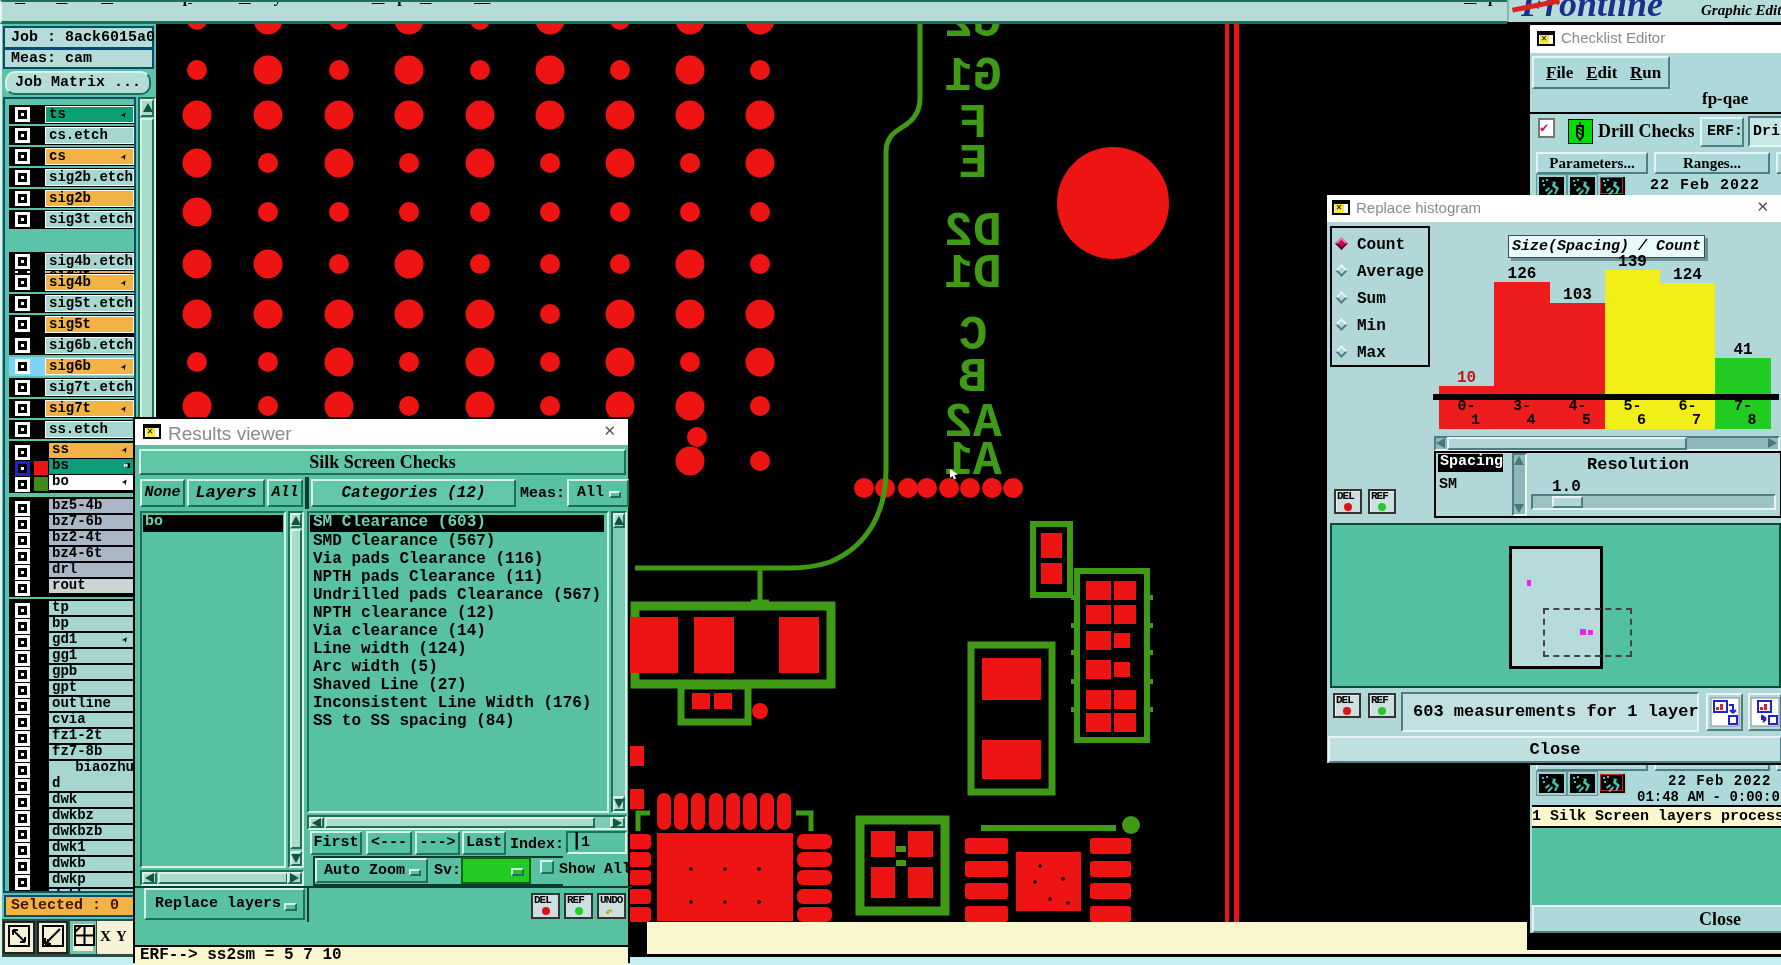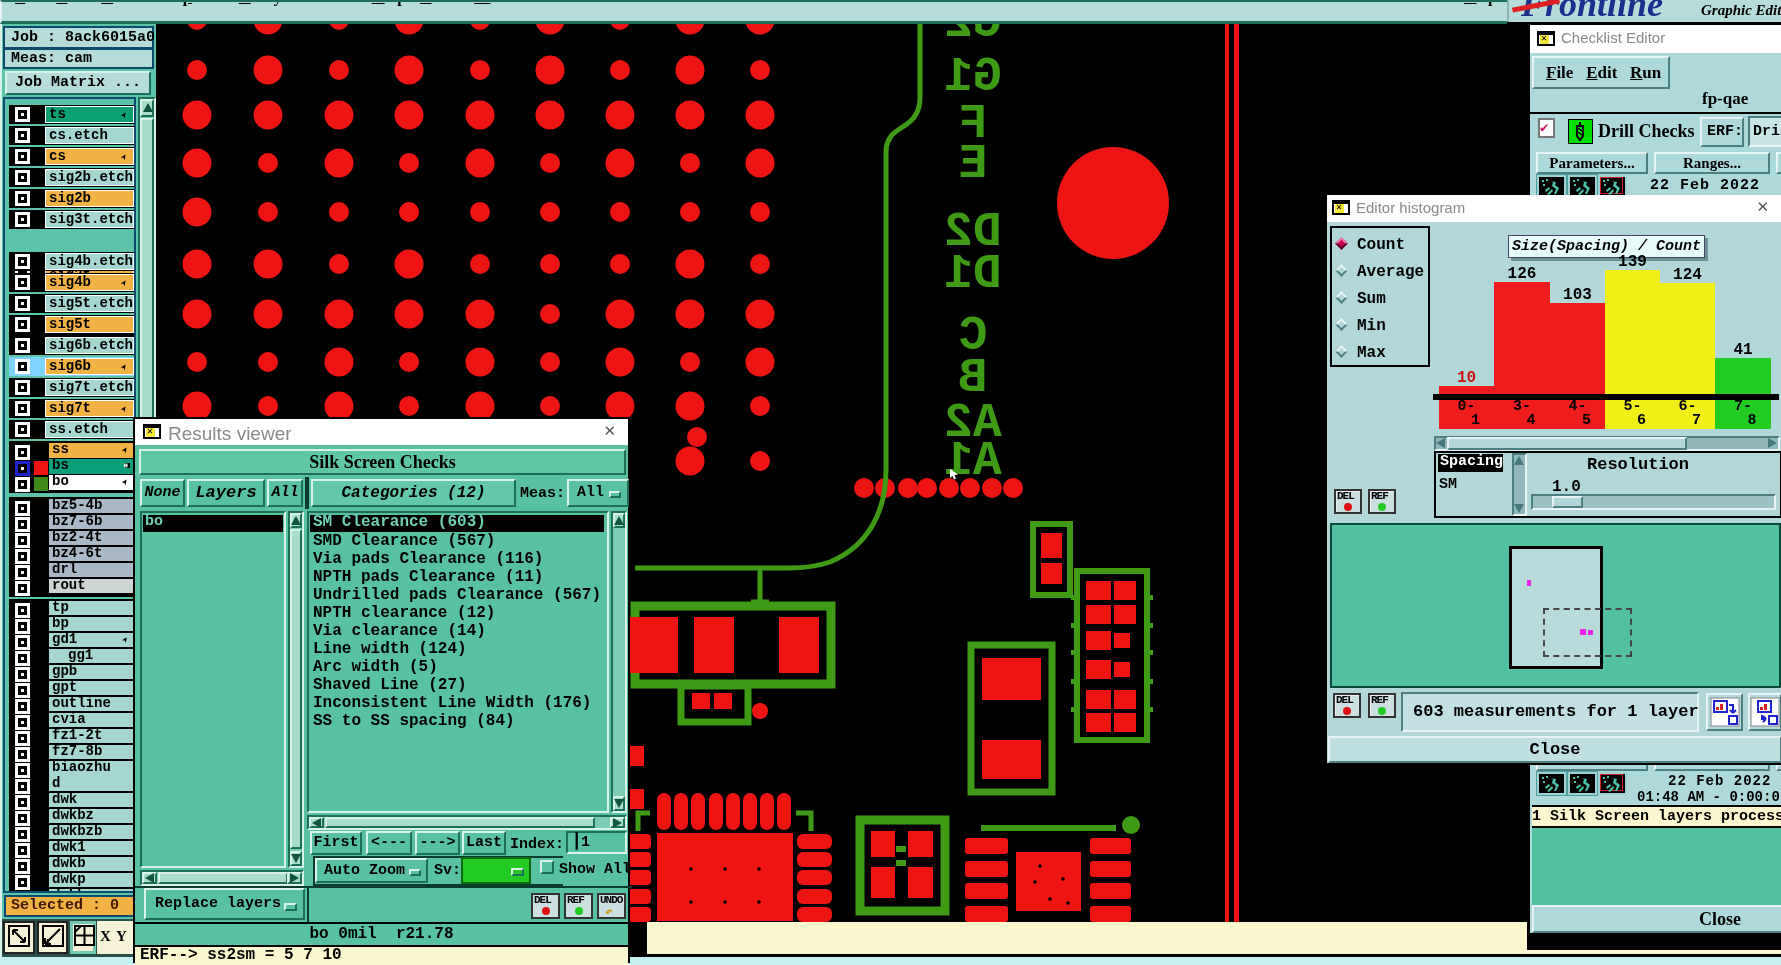--- a/index.html
+++ b/index.html
@@ -222,21 +222,21 @@
 <div class="serif" style="position:absolute;top:-14px;left:1462px;font-size:16px;"><u>H</u>elp</div>
 </div>
 <div class="abs" style="left:1507px;top:0;width:274px;height:22px;background:#b5dcd8;z-index:5;overflow:hidden;border-left:2px solid #88b5b0;">
 <div class="serif" style="position:absolute;top:-17px;left:12px;font-size:36px;font-style:italic;color:#1c2f8e;font-weight:bold;">Frontline</div>
 <div style="position:absolute;top:3px;left:3px;width:48px;height:5px;background:#e02020;transform:rotate(-11deg);"></div>
 <div class="serif" style="position:absolute;top:2px;left:192px;font-size:15px;font-style:italic;font-weight:bold;white-space:pre;">Graphic Edito</div>
 </div>
 <div class="abs" style="left:0;top:24px;width:156px;height:933px;background:#5cc3ab;z-index:6;border-left:2px solid #d8f2e9;">
 <div class="bk" style="position:absolute;left:1px;top:2px;width:151px;height:23px;background:#b5dcd8;font-size:15px;line-height:19px;padding-left:6px;white-space:pre;">Job : 8ack6015a0</div>
 <div class="bk" style="position:absolute;left:1px;top:24px;width:151px;height:21px;background:#b5dcd8;font-size:15px;line-height:17px;padding-left:6px;">Meas: cam</div>
-<div class="rz" style="position:absolute;left:3px;top:47px;width:146px;height:24px;background:#b5dcd8;font-size:15px;line-height:20px;padding-left:8px;white-space:pre;">Job Matrix ...</div>
+<div class="rz" style="position:absolute;left:3px;top:47px;width:146px;height:24px;background:#b5dcd8;font-size:15px;line-height:20px;padding-left:8px;white-space:pre;border-radius:10px;">Job Matrix ...</div>
 <div class="bk" style="position:absolute;left:1px;top:73px;width:133px;height:796px;background:#5cc3ab;overflow:hidden;">
 <div style="position:absolute;left:4px;top:6px;width:125px;height:19px;background:#000;">
         <span style="position:absolute;left:6px;top:2px;width:15px;height:15px;background:#000;border:3px solid #fff;">
           <span style="position:absolute;left:2px;top:2px;width:5px;height:5px;background:#fff;border:1px solid #000;"></span>
         </span>
         <div style="position:absolute;left:36px;top:1px;width:89px;height:17px;background:#0aa071;border:1px solid #fff;font-size:14px;line-height:15px;padding-left:3px;">ts<span style="position:absolute;right:4px;top:1px;font-size:11px;transform:rotate(-55deg);">➤</span></div>
       </div>
 <div style="position:absolute;left:4px;top:27px;width:125px;height:19px;background:#000;">
         <span style="position:absolute;left:6px;top:2px;width:15px;height:15px;background:#000;border:3px solid #fff;">
           <span style="position:absolute;left:2px;top:2px;width:5px;height:5px;background:#fff;border:1px solid #000;"></span>
@@ -401,21 +401,21 @@
 <div style="position:absolute;left:4px;top:534px;width:125px;height:16px;">
         <span style="position:absolute;left:6px;top:2px;width:15px;height:15px;background:#000;border:3px solid #fff;">
           <span style="position:absolute;left:2px;top:2px;width:5px;height:5px;background:#fff;border:1px solid #000;"></span>
         </span>
         <div style="position:absolute;left:40px;top:0px;width:85px;height:14px;background:#a5d6cf;font-size:14px;line-height:12px;padding-left:3px;">gd1<span style="position:absolute;right:4px;top:1px;font-size:11px;transform:rotate(-55deg);">➤</span></div>
       </div>
 <div style="position:absolute;left:4px;top:550px;width:125px;height:16px;">
         <span style="position:absolute;left:6px;top:2px;width:15px;height:15px;background:#000;border:3px solid #fff;">
           <span style="position:absolute;left:2px;top:2px;width:5px;height:5px;background:#fff;border:1px solid #000;"></span>
         </span>
-        <div style="position:absolute;left:40px;top:0px;width:85px;height:14px;background:#a5d6cf;font-size:14px;line-height:12px;padding-left:19px;">gg1</div>
+        <div style="position:absolute;left:40px;top:0px;width:85px;height:14px;background:#a5d6cf;font-size:14px;line-height:12px;padding-left:3px;">gg1</div>
       </div>
 <div style="position:absolute;left:4px;top:566px;width:125px;height:16px;">
         <span style="position:absolute;left:6px;top:2px;width:15px;height:15px;background:#000;border:3px solid #fff;">
           <span style="position:absolute;left:2px;top:2px;width:5px;height:5px;background:#fff;border:1px solid #000;"></span>
         </span>
         <div style="position:absolute;left:40px;top:0px;width:85px;height:14px;background:#a5d6cf;font-size:14px;line-height:12px;padding-left:3px;">gpb</div>
       </div>
 <div style="position:absolute;left:4px;top:582px;width:125px;height:16px;">
         <span style="position:absolute;left:6px;top:2px;width:15px;height:15px;background:#000;border:3px solid #fff;">
           <span style="position:absolute;left:2px;top:2px;width:5px;height:5px;background:#fff;border:1px solid #000;"></span>
@@ -443,21 +443,21 @@
 <div style="position:absolute;left:4px;top:646px;width:125px;height:16px;">
         <span style="position:absolute;left:6px;top:2px;width:15px;height:15px;background:#000;border:3px solid #fff;">
           <span style="position:absolute;left:2px;top:2px;width:5px;height:5px;background:#fff;border:1px solid #000;"></span>
         </span>
         <div style="position:absolute;left:40px;top:0px;width:85px;height:14px;background:#a5d6cf;font-size:14px;line-height:12px;padding-left:3px;">fz7-8b</div>
       </div>
 <div style="position:absolute;left:4px;top:662px;width:125px;height:16px;">
         <span style="position:absolute;left:6px;top:2px;width:15px;height:15px;background:#000;border:3px solid #fff;">
           <span style="position:absolute;left:2px;top:2px;width:5px;height:5px;background:#fff;border:1px solid #000;"></span>
         </span>
-        <div style="position:absolute;left:40px;top:0px;width:85px;height:16px;background:#a5d6cf;font-size:14px;line-height:12px;padding-left:3px;">biaozhu</div>
+        <div style="position:absolute;left:40px;top:0px;width:85px;height:16px;background:#a5d6cf;font-size:14px;line-height:12px;padding-left:3px;text-align:right;">biaozhu</div>
       </div>
 <div style="position:absolute;left:4px;top:678px;width:125px;height:16px;">
         <span style="position:absolute;left:6px;top:2px;width:15px;height:15px;background:#000;border:3px solid #fff;">
           <span style="position:absolute;left:2px;top:2px;width:5px;height:5px;background:#fff;border:1px solid #000;"></span>
         </span>
         <div style="position:absolute;left:40px;top:0px;width:85px;height:14px;background:#a5d6cf;font-size:14px;line-height:12px;padding-left:3px;">d</div>
       </div>
 <div style="position:absolute;left:4px;top:694px;width:125px;height:16px;">
         <span style="position:absolute;left:6px;top:2px;width:15px;height:15px;background:#000;border:3px solid #fff;">
           <span style="position:absolute;left:2px;top:2px;width:5px;height:5px;background:#fff;border:1px solid #000;"></span>
@@ -619,21 +619,21 @@
 <div style="position:absolute;left:138px;top:748px;font-size:14px;letter-spacing:1px;">22 Feb 2022</div>
 <div style="position:absolute;left:107px;top:764px;font-size:14px;white-space:pre;">01:48 AM - 0:00:0</div>
 <div style="position:absolute;left:2px;top:780px;width:252px;height:23px;background:#faf7cf;border-top:2px solid #000;border-bottom:2px solid #000;font-size:15px;line-height:19px;white-space:pre;">1 Silk Screen layers process</div>
 <div style="position:absolute;left:2px;top:803px;width:252px;height:77px;background:#52c1a2;"></div>
 <div class="rzb serif" style="position:absolute;left:2px;top:880px;width:252px;height:28px;background:#aed9da;font-size:18px;line-height:24px;"><span style="padding-left:165px;">Close</span></div>
 <div style="position:absolute;left:0px;top:908px;width:254px;height:7px;background:#000;"></div>
 </div>
 <div class="abs" style="left:1325px;top:195px;width:456px;height:570px;background:#b2d7d9;z-index:7;border-left:2px solid #000;border-bottom:2px solid #000;">
 <div style="position:absolute;left:0;top:0;width:454px;height:27px;background:#fff;">
       <span style="position:absolute;left:5px;top:5px;"><span style="display:inline-block;width:18px;height:15px;background:#fff;border:2px solid #000;position:relative;vertical-align:-2px;"><span style="position:absolute;left:0;top:0;width:100%;height:2px;background:#000;"></span><span style="position:absolute;left:1px;top:2px;width:9px;height:9px;background:#f7e838;"></span><span style="position:absolute;left:2px;top:1px;font-size:10px;line-height:10px;color:#000;">✕</span></span></span>
-      <span style="position:absolute;left:29px;top:4px;font-size:15px;font-weight:normal;color:#8a8a8a;font-family:'Liberation Sans',sans-serif;">Editor histogram</span>
+      <span style="position:absolute;left:29px;top:4px;font-size:15px;font-weight:normal;color:#8a8a8a;font-family:'Liberation Sans',sans-serif;">Replace histogram</span>
       <span style="position:absolute;right:12px;top:3px;font-size:15px;font-weight:normal;color:#555;font-family:'Liberation Sans',sans-serif;">✕</span>
     </div>
 <div style="position:absolute;left:3px;top:31px;width:100px;height:141px;border:2px solid #000;background:#b2d7d9;"></div>
 <div style="position:absolute;left:0px;top:40px;width:100px;height:20px;">
       <span style="position:absolute;left:10px;top:4px;width:9px;height:9px;background:#cc0055;border-top:2px solid #e87aa8;border-left:2px solid #e87aa8;border-bottom:2px solid #550022;border-right:2px solid #550022;transform:rotate(45deg);"></span>
       <span style="position:absolute;left:30px;top:1px;font-size:16px;">Count</span>
     </div>
 <div style="position:absolute;left:0px;top:67px;width:100px;height:20px;">
       <span style="position:absolute;left:10px;top:4px;width:9px;height:9px;background:#b2d7d9;border-top:2px solid #e6f4f5;border-left:2px solid #e6f4f5;border-bottom:2px solid #4d7f82;border-right:2px solid #4d7f82;transform:rotate(45deg);"></span>
       <span style="position:absolute;left:30px;top:1px;font-size:16px;">Average</span>
@@ -806,14 +806,13 @@
       <span style="position:absolute;left:9px;top:12px;width:8px;height:8px;border-radius:50%;background:#dd1111;"></span>
     </div>
 <div style="position:absolute;left:429px;top:474px;width:29px;height:26px;background:#ccdfe1;border:2px solid #333;">
       <span style="position:absolute;left:1px;top:-1px;font-size:11px;letter-spacing:-1px;">REF</span>
       <span style="position:absolute;left:9px;top:12px;width:8px;height:8px;border-radius:50%;background:#22cc22;"></span>
     </div>
 <div style="position:absolute;left:462px;top:474px;width:29px;height:26px;background:#ccdfe1;border:2px solid #333;">
       <span style="position:absolute;left:1px;top:-1px;font-size:11px;letter-spacing:-1px;">UNDO</span>
       <span style="position:absolute;left:6px;top:9px;font-size:13px;color:#cc9900;">↶</span>
     </div>
-<div style="position:absolute;left:0px;top:503px;width:493px;height:23px;background:#57c1a1;border-top:2px solid #000;font-size:16px;line-height:20px;text-align:center;white-space:pre;">bo 0mil  r21.78</div>
 <div style="position:absolute;left:0px;top:526px;width:493px;height:20px;background:#faf7cf;border-top:2px solid #000;font-size:16px;line-height:16px;padding-left:5px;white-space:pre;">ERF--&gt; ss2sm = 5 7 10</div>
 </div>
 </body></html>

